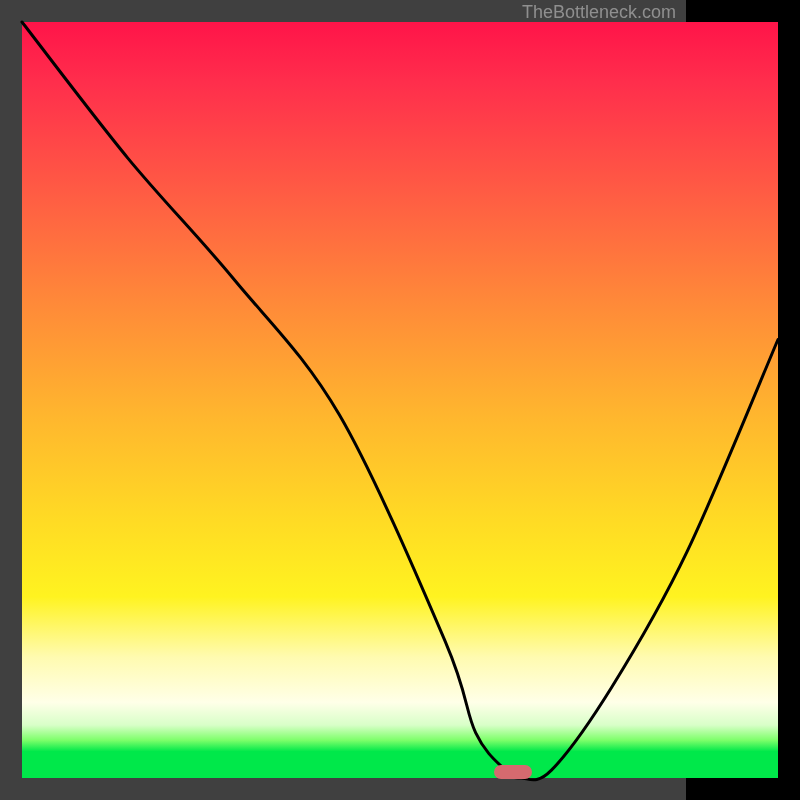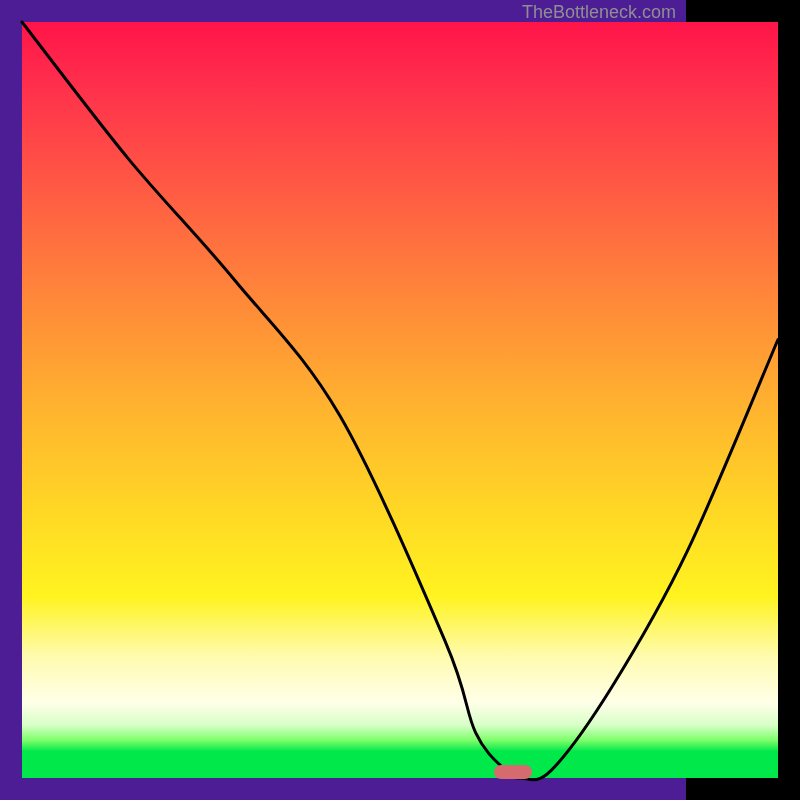--- a/index.html
+++ b/index.html
@@ -7,21 +7,21 @@
     padding: 0;
     width: 800px;
     height: 800px;
     background: #000;
     overflow: hidden;
   }
   .container {
     position: relative;
     width: 686px;
     height: 800px;
-    background: #4c1d95;
+    background: #404040;
   }
   .plot-area {
     position: absolute;
     left: 22px;
     top: 22px;
     width: 756px;
     height: 756px;
     
     background: linear-gradient(
       to bottom,

